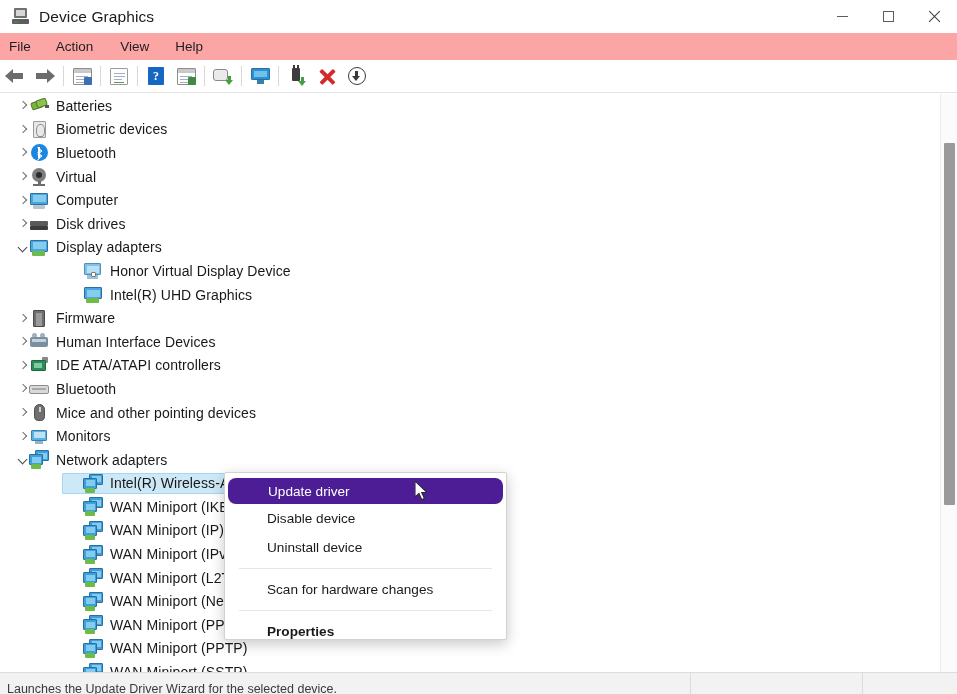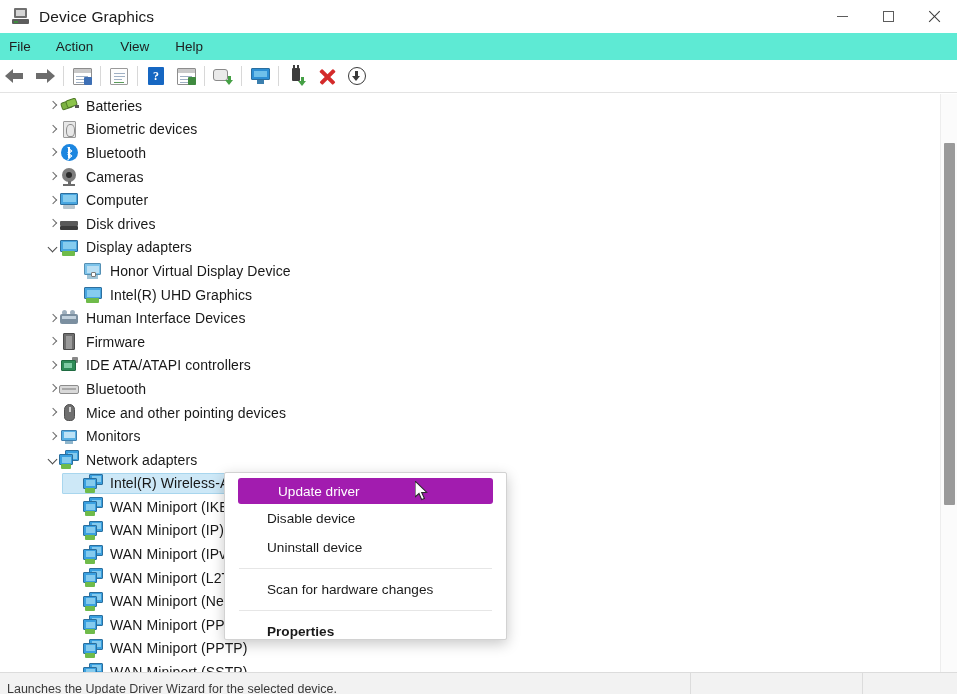--- a/index.html
+++ b/index.html
@@ -67,21 +67,21 @@
     content:""; position:absolute; left:-1px; top:6px;
     width:15px; height:1.2px; background:#3b3b3b;
   }
   .wc-close-glyph:before { transform: rotate(45deg); }
   .wc-close-glyph:after  { transform: rotate(-45deg); }
 
   
   .menubar {
     position: absolute; left: 0; top: 33px;
     width: 957px; height: 27px;
-    background: #5eead4;
+    background: #fca5a5;
     display: flex; align-items: center;
   }
   .menu-item {
     font-size: 13.5px; color: #1f1f1f;
     padding: 3px 0; margin: 0;
     line-height: 16px;
   }
   .mi-file   { margin-left: 9px; }
   .mi-action { margin-left: 25px; }
   .mi-view   { margin-left: 27px; }
@@ -275,21 +275,21 @@
   .row.selected .sel-bg {
     position: absolute; left: 62px; top: 1px; height: 21px;
     background: #cde8f7;
     border: 1px solid #a8d6ee;
     border-radius: 1px;
     z-index: 0;
   }
   .row.selected .ticon, .row.selected .label { position: relative; z-index: 1; }
 
   
-  .lvl1 { padding-left: 29px; margin-left: 17px; }
+  .lvl1 { padding-left: 16px; }
   .lvl2 { padding-left: 70px; }
 
   
   .ic-battery { }
   .ic-battery .cell {
     position:absolute; left:2px; top:5px; width:12px; height:8px;
     background:#7cb342; border:1.4px solid #4f7a28; border-radius:2px;
     transform: rotate(-18deg);
   }
   .ic-battery .cell2 {
@@ -500,22 +500,22 @@
     z-index: 30;
     padding: 3px 0 0 0;
   }
   .ctx-item {
     height: 29px; display: flex; align-items: center;
     padding-left: 40px;
     font-size: 13.6px; color: #1a1a1a;
     margin: 0 2px;
   }
   .ctx-item.active {
-    background: #a21caf; color: #ffffff; border-radius: 3px;
-    margin: 0 13px;
+    background: #4c1d95; color: #ffffff; border-radius: 8px;
+    margin: 0 3px;
     height: 26px;
   }
   .ctx-item.bold { font-weight: bold; }
   .ctx-sep {
     height: 1px; background: #e6e6e6; margin: 6px 14px;
   }
   .ctx-spacer-top { height: 2px; }
 
   .cursor {
     position: absolute; left: 415px; top: 481px;
@@ -695,21 +695,21 @@
         <div class="row lvl1">
           <div class="chev right"></div>
           <div class="ticon">
             <div class="ic-camera">
               <div class="cbody"></div>
               <div class="lens"></div>
               <div class="stem"></div>
               <div class="base"></div>
             </div>
           </div>
-          <div class="label">Cameras</div>
+          <div class="label">Virtual</div>
         </div>
         <div class="row lvl1">
           <div class="chev right"></div>
           <div class="ticon">
             <div class="ic-computer">
               <div class="scr"></div>
               <div class="base"></div>
             </div>
           </div>
           <div class="label">Computer</div>
@@ -751,36 +751,36 @@
             <div class="ic-display">
               <div class="scr"></div>
               <div class="gbase"></div>
             </div>
           </div>
           <div class="label">Intel(R) UHD Graphics</div>
         </div>
         <div class="row lvl1">
           <div class="chev right"></div>
           <div class="ticon">
+            <div class="ic-firmware">
+              <div class="chip"></div>
+            </div>
+          </div>
+          <div class="label">Firmware</div>
+        </div>
+        <div class="row lvl1">
+          <div class="chev right"></div>
+          <div class="ticon">
             <div class="ic-hid">
               <div class="g"></div>
               <div class="g2"></div>
               <div class="k"></div>
             </div>
           </div>
           <div class="label">Human Interface Devices</div>
-        </div>
-        <div class="row lvl1">
-          <div class="chev right"></div>
-          <div class="ticon">
-            <div class="ic-firmware">
-              <div class="chip"></div>
-            </div>
-          </div>
-          <div class="label">Firmware</div>
         </div>
         <div class="row lvl1">
           <div class="chev right"></div>
           <div class="ticon">
             <div class="ic-ide">
               <div class="conn"></div>
               <div class="bd"></div>
             </div>
           </div>
           <div class="label">IDE ATA/ATAPI controllers</div>

